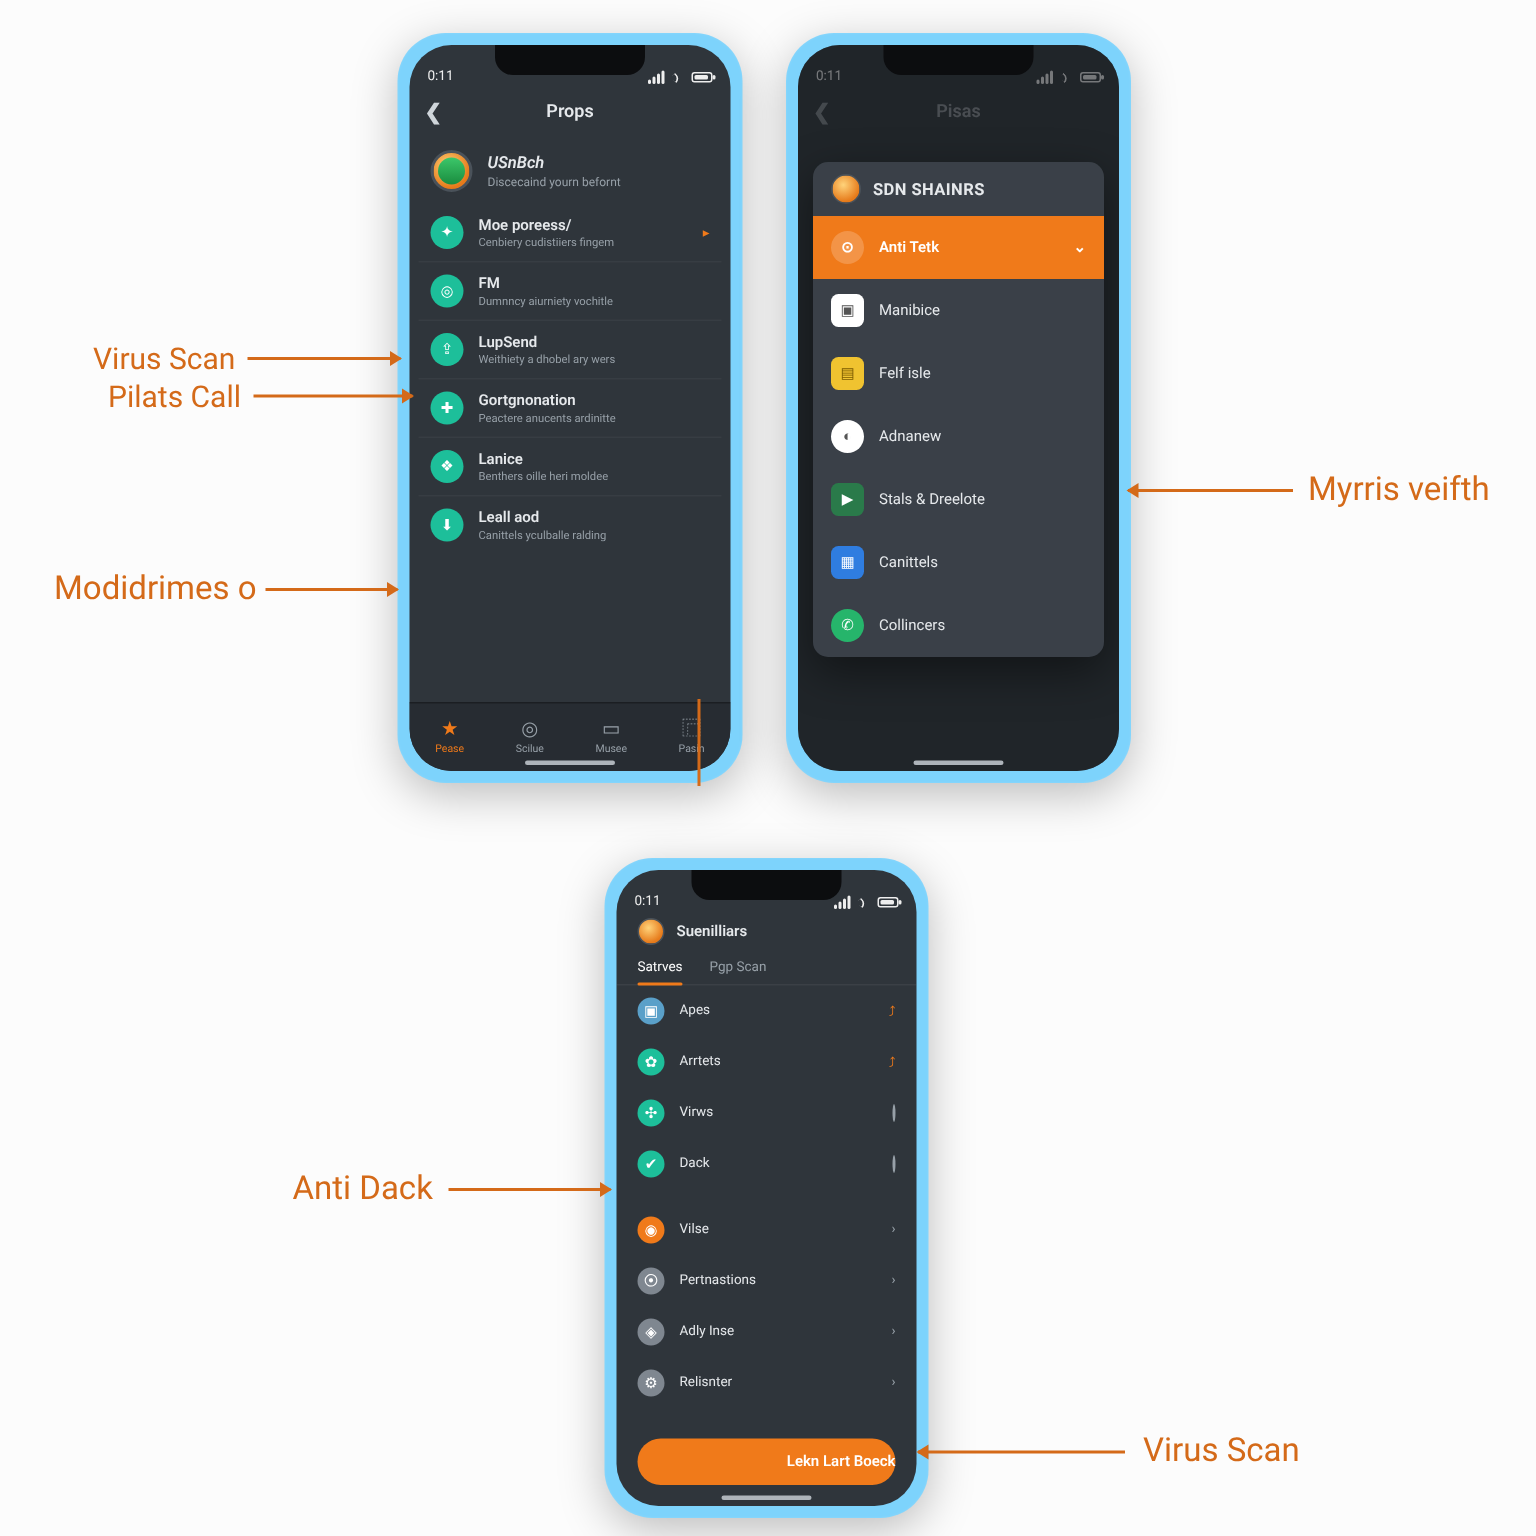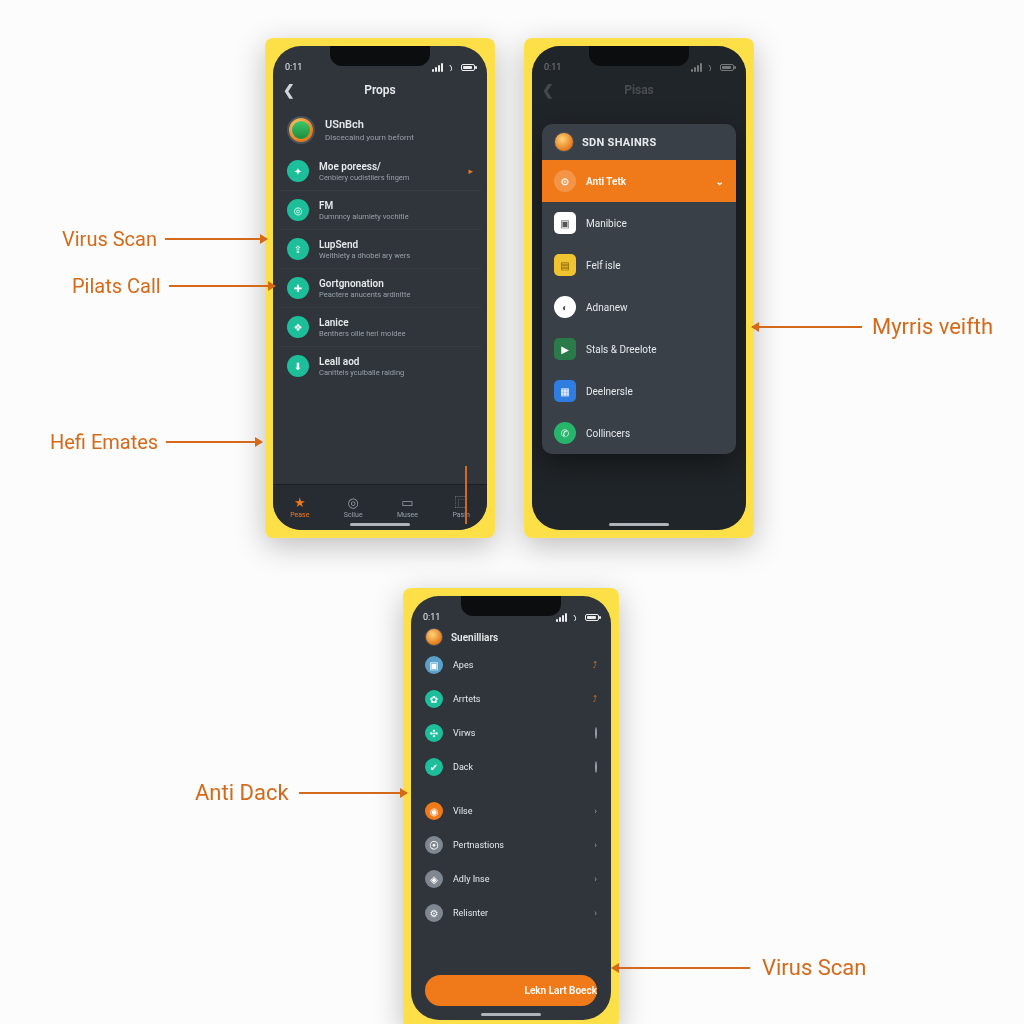--- a/index.html
+++ b/index.html
@@ -23,25 +23,24 @@
     font-family: -apple-system, "Segoe UI", Roboto, Arial, sans-serif;
     position: relative;
     overflow: hidden;
     color: #222;
   }
   .canvas { position: absolute; inset: 0; }
   .phone {
     position: absolute;
     width: 230px;
     height: 500px;
-    border-radius: 8px;
-    background: #fde047;
+    border-radius: 32px;
+    background: #7dd3fc;
     padding: 8px;
     box-shadow: 0 8px 30px rgba(0,0,0,.25), inset 0 0 2px rgba(255,255,255,.15);
-    margin-top: 16px;
   }
   .phone .screen {
     width: 100%; height: 100%;
     background: var(--phone-dark);
     border-radius: 28px;
     overflow: hidden;
     position: relative;
     display: flex; flex-direction: column;
   }
   .notch {
@@ -75,21 +74,21 @@
   .profile-row { display:flex; gap:10px; padding:10px 14px 8px; align-items:center; }
   .avatar {
     width:28px;height:28px;border-radius:50%;
     background: radial-gradient(circle at 40% 35%, #ffd37a, #e67a1a 70%);
     border:2px solid #4a525a;
     flex-shrink:0;
     position:relative;
   }
   .avatar.green::after{content:"";position:absolute;inset:3px;border-radius:50%;background:linear-gradient(#3cc76a,#1a8c3f);}
   .profile-text { display:flex;flex-direction:column;gap:2px; }
-  .profile-name { font-size:11px; font-weight:600; color:var(--text); }
+  .profile-name { font-size:11px; font-weight:600; color:var(--text);font-style:italic; }
   .profile-sub  { font-size:8px; color:var(--text-muted); }
 
   .list { flex:1; overflow:hidden; padding:0 6px; }
   .row {
     display:flex; align-items:center; gap:10px;
     padding:8px 8px;
     border-bottom:1px solid rgba(255,255,255,.045);
     position:relative;
   }
   .row:last-child{border-bottom:none;}
@@ -348,21 +347,21 @@
         <div class="prow">
               <span class="ic white" style="border-radius:50%">◐</span>
               <span>Adnanew</span>
             </div>
         <div class="prow">
               <span class="ic sq" style="background:#2a7a4a">▶</span>
               <span>Stals &amp; Dreelote</span>
             </div>
         <div class="prow">
               <span class="ic sq blue">▦</span>
-              <span>Deelnersle</span>
+              <span>Canittels</span>
             </div>
         <div class="prow">
               <span class="ic" style="background:#26b56b">✆</span>
               <span>Collincers</span>
             </div>
       </div>
     </div>
     <div class="home-ind"></div>
   </div>
 </div>
@@ -380,20 +379,24 @@
               <i></i>
             </span>
         <span class="wifi"></span>
         <span class="batt"></span>
       </span>
     </div>
     <div style="display:flex;align-items:center;gap:8px;padding:4px 14px 2px;">
       <div class="avatar" style="width:18px;height:18px;border-width:1px"></div>
       <span style="font-size:10px;font-weight:600;color:var(--text)">Suenilliars</span>
     </div>
+    <div class="tabs2">
+      <div class="tab2 active"><span>Satrves</span></div>
+      <div class="tab2"><span>Pgp Scan</span></div>
+    </div>
     <div class="p3list" style="flex:1">
       <div class="prow3">
             <span class="ic" style="width:18px;height:18px;background:#5aa0c9">▣</span>
             <span>Apes</span>
             <span class="trail share">⤴</span>
           </div>
       <div class="prow3">
             <span class="ic" style="width:18px;height:18px">✿</span>
             <span>Arrtets</span>
             <span class="trail share">⤴</span>
@@ -432,27 +435,27 @@
     </div>
     <div class="cta"><span>Lekn Lart Boeck</span></div>
     <div class="home-ind"></div>
   </div>
 </div>
 
 <div class="annot" style="left:62px; top:215px;">
   <span>Virus Scan</span>
   <span class="line" style="width:102px;margin-left:8px"></span>
 </div>
-<div class="annot" style="left:72px; top:262px;text-align:center;">
+<div class="annot" style="left:72px; top:240px;text-align:center;">
   <span>Pilats Call</span>
   <span class="line" style="width:106px;margin-left:8px"></span>
 </div>
-<div class="annot" style="left:50px; top:418px;">
-  <span>Hefi Emates</span>
-  <span class="line" style="width:96px;margin-left:8px"></span>
+<div class="annot annot-big" style="left:36px; top:368px;">
+  <span>Modidrimes o</span>
+  <span class="line" style="width:88px;margin-left:6px"></span>
 </div>
 
 <div class="annot right annot-big" style="left:752px; top:302px;text-align:right;">
   <span class="line" style="width:110px;margin-right:10px"></span>
   <span>Myrris veifth</span>
 </div>
 
 <div class="annot annot-big" style="left:195px; top:768px;">
   <span>Anti Dack</span>
   <span class="line" style="width:108px;margin-left:10px"></span>

